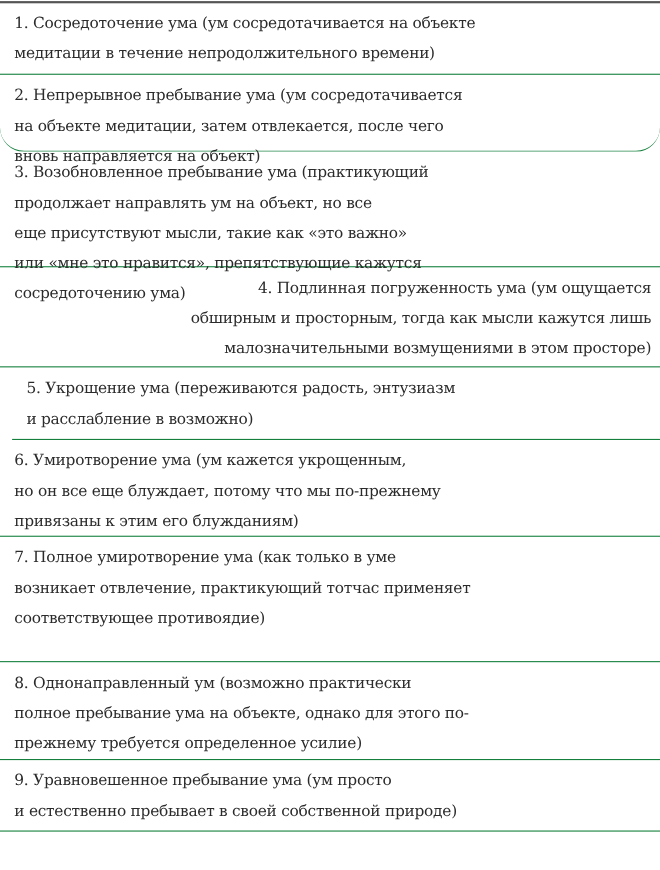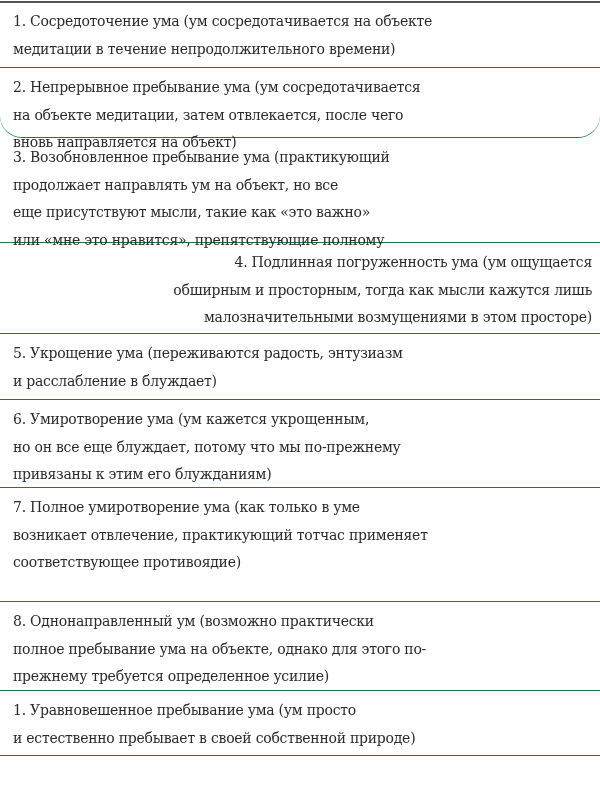--- a/index.html
+++ b/index.html
@@ -29,21 +29,21 @@
       letter-spacing: -0.25px;
       white-space: nowrap;
     }
     .row .line {
       display: block;
     }
     .row.r1 { height: 65px; padding-top: 5px; }
     .row.r2 { height: 70px; border-radius: 22px; }
     .row.r3 { height: 105px; }
     .row.r4 { height: 91px; text-align: right; }
-    .row.r5 { height: 66px; }
+    .row.r5 { height: 66px; margin-left: 11px; }
     .row.r6 { height: 88px; }
     .row.r7 { height: 114px; }
     .row.r8 { height: 89px; }
     .row.r9 { height: 65px; }
   </style>
 </head>
 <body>
 
 <div class="table">
 
@@ -55,32 +55,33 @@
   <div class="row r2">
     <span class="line">2. Непрерывное пребывание ума (ум сосредотачивается</span>
     <span class="line">на объекте медитации, затем отвлекается, после чего</span>
     <span class="line">вновь направляется на объект)</span>
   </div>
 
   <div class="row r3">
     <span class="line">3. Возобновленное пребывание ума (практикующий</span>
     <span class="line">продолжает направлять ум на объект, но все</span>
     <span class="line">еще присутствуют мысли, такие как «это важно»</span>
-    <span class="line">или «мне это нравится», препятствующие полному</span>
+    <span class="line">или «мне это нравится», препятствующие кажутся</span>
+    <span class="line">сосредоточению ума)</span>
   </div>
 
   <div class="row r4">
     <span class="line">4. Подлинная погруженность ума (ум ощущается</span>
     <span class="line">обширным и просторным, тогда как мысли кажутся лишь</span>
     <span class="line">малозначительными возмущениями в этом просторе)</span>
   </div>
 
   <div class="row r5">
     <span class="line">5. Укрощение ума (переживаются радость, энтузиазм</span>
-    <span class="line">и расслабление в блуждает)</span>
+    <span class="line">и расслабление в возможно)</span>
   </div>
 
   <div class="row r6">
     <span class="line">6. Умиротворение ума (ум кажется укрощенным,</span>
     <span class="line">но он все еще блуждает, потому что мы по-прежнему</span>
     <span class="line">привязаны к этим его блужданиям)</span>
   </div>
 
   <div class="row r7">
     <span class="line">7. Полное умиротворение ума (как только в уме</span>
@@ -88,17 +89,17 @@
     <span class="line">соответствующее противоядие)</span>
   </div>
 
   <div class="row r8">
     <span class="line">8. Однонаправленный ум (возможно практически</span>
     <span class="line">полное пребывание ума на объекте, однако для этого по-</span>
     <span class="line">прежнему требуется определенное усилие)</span>
   </div>
 
   <div class="row r9">
-    <span class="line">1. Уравновешенное пребывание ума (ум просто</span>
+    <span class="line">9. Уравновешенное пребывание ума (ум просто</span>
     <span class="line">и естественно пребывает в своей собственной природе)</span>
   </div>
 
 </div>
 
 </body></html>

